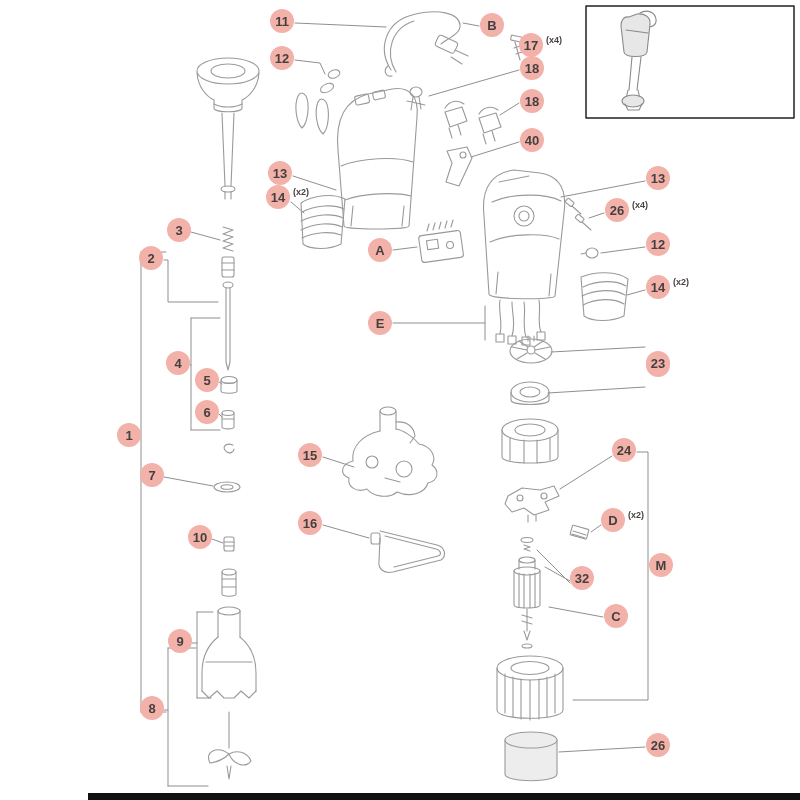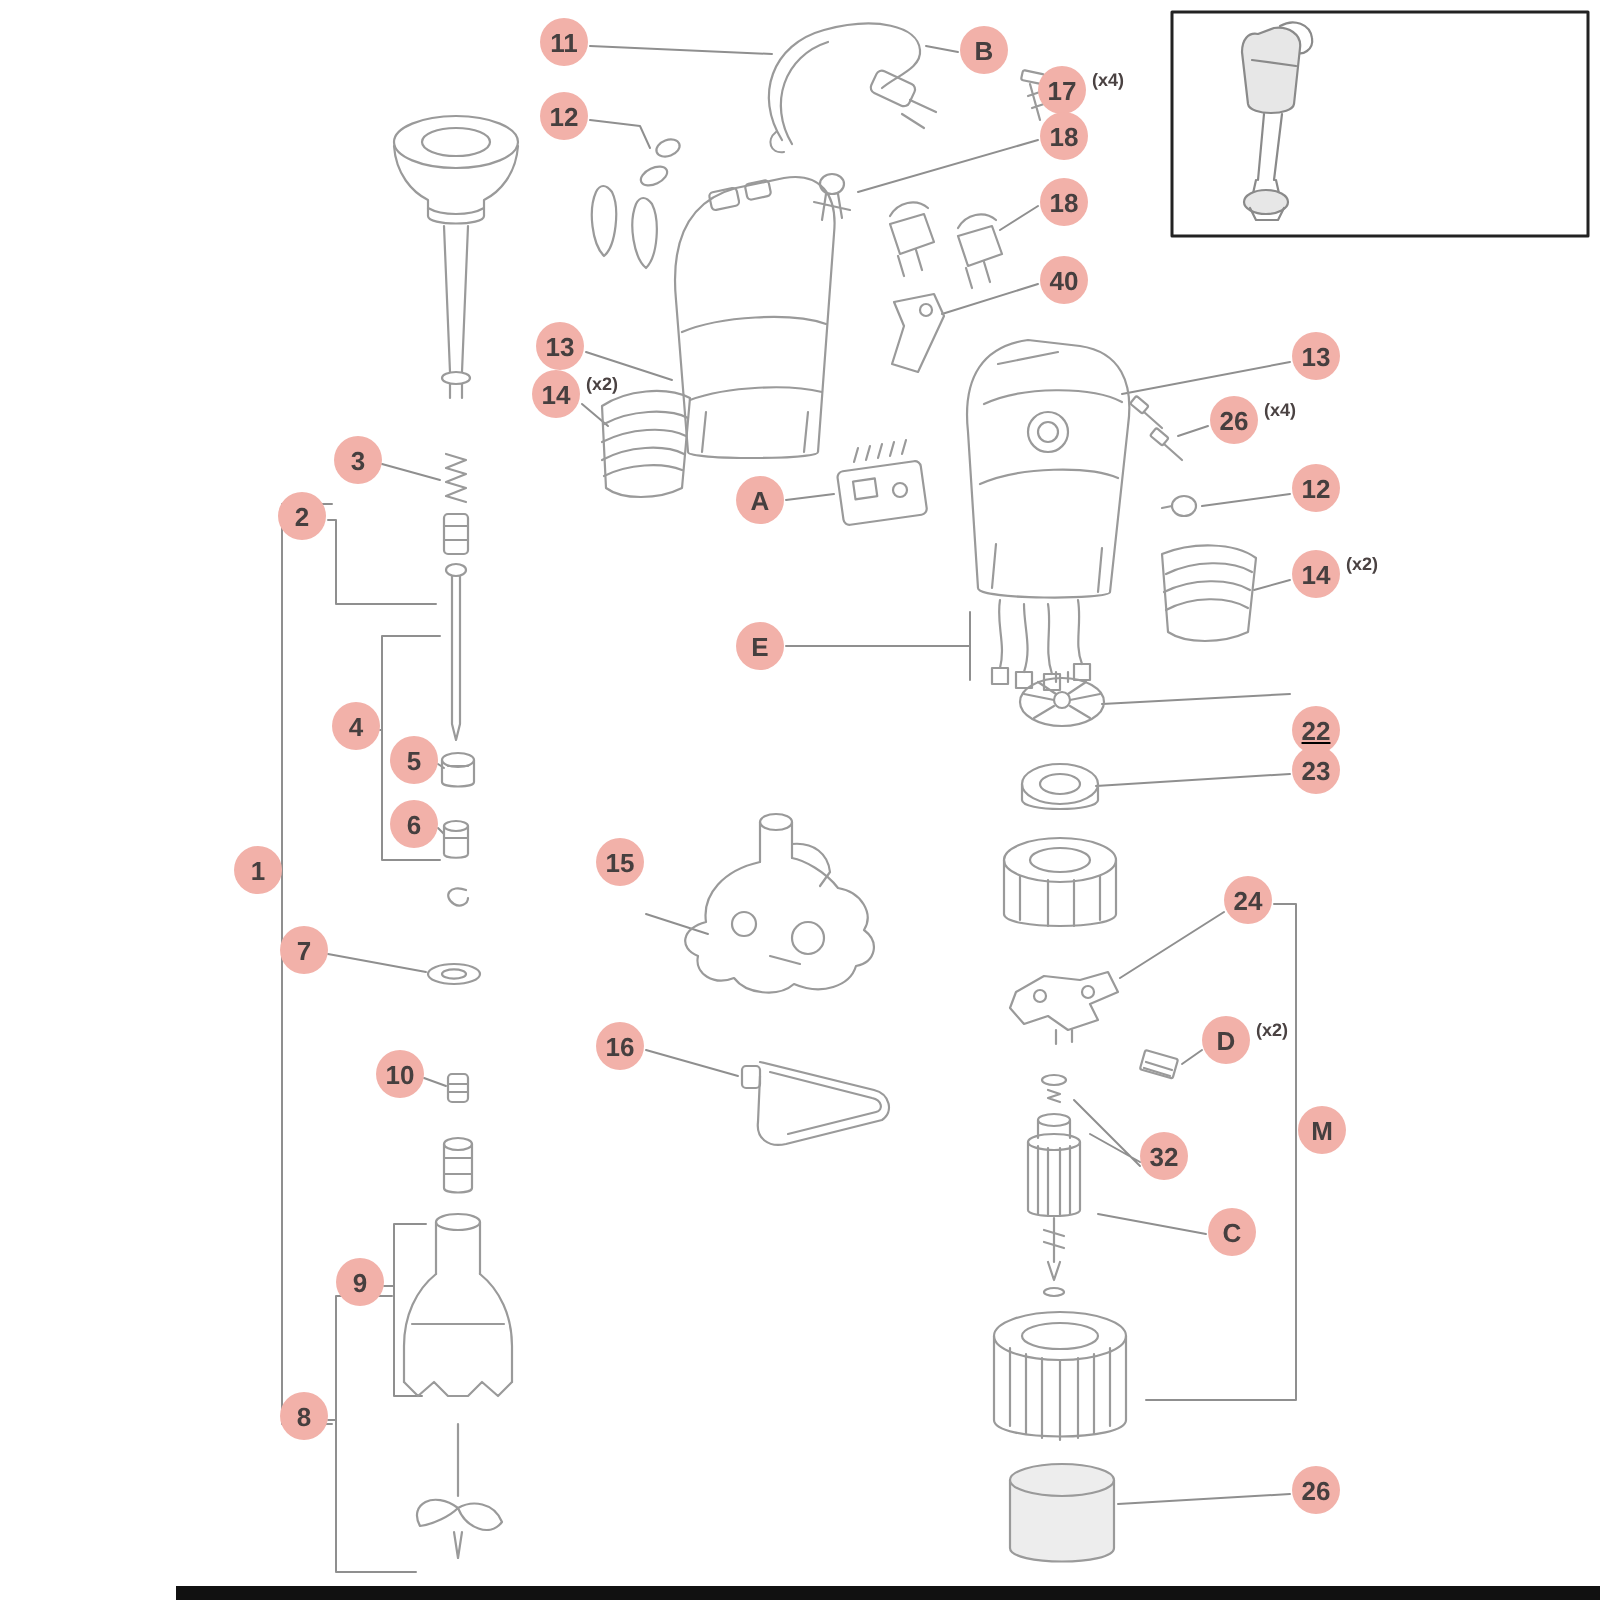--- a/index.html
+++ b/index.html
@@ -384,21 +384,21 @@
       <div class="callout" style="left: 268px; top: 161px;">
         <span class="badge">13</span>
 
       </div>
 
       <div class="callout" style="left: 266px; top: 185px;">
         <span class="badge">14</span>
         <span class="suffix">(x2)</span>
       </div>
 
-      <div class="callout" style="left: 298px; top: 419px; justify-content: flex-end;">
+      <div class="callout" style="left: 298px; top: 443px; justify-content: flex-end;">
         <span class="badge">15</span>
 
       </div>
 
       <div class="callout" style="left: 298px; top: 511px;">
         <span class="badge">16</span>
 
       </div>
 
       <div class="callout" style="left: 519px; top: 33px;">
@@ -439,21 +439,21 @@
       <div class="callout" style="left: 646px; top: 275px;">
         <span class="badge">14</span>
         <span class="suffix">(x2)</span>
       </div>
 
       <div class="callout" style="left: 646px; top: 353px; text-decoration: underline;">
         <span class="badge">22</span>
 
       </div>
 
-      <div class="callout" style="left: 646px; top: 373px;">
+      <div class="callout" style="left: 646px; top: 351px;">
         <span class="badge">23</span>
 
       </div>
 
       <div class="callout" style="left: 612px; top: 438px;">
         <span class="badge">24</span>
 
       </div>
 
       <div class="callout" style="left: 570px; top: 566px;">

